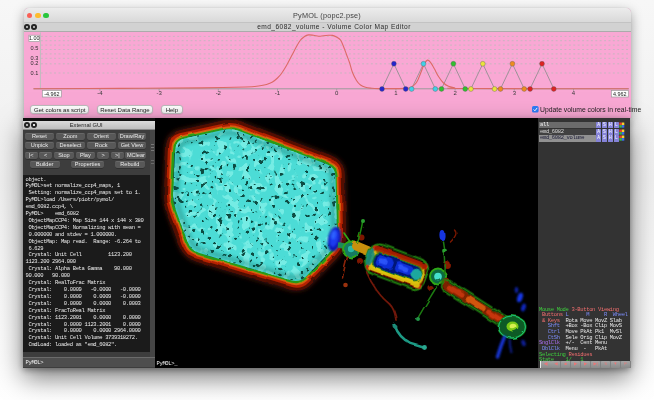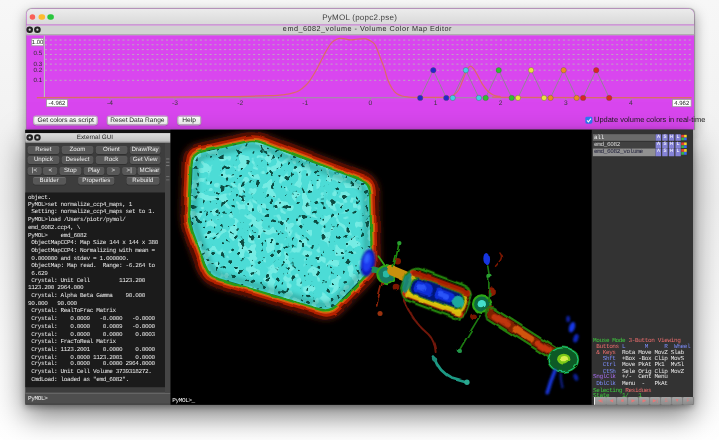--- a/index.html
+++ b/index.html
@@ -1,18 +1,18 @@
 <!DOCTYPE html>
 <html><head><meta charset="utf-8"><style>
 html,body{margin:0;padding:0;}
 body{width:654px;height:400px;overflow:hidden;position:relative;
  font-family:"Liberation Sans",sans-serif;
  background:linear-gradient(180deg,#f7f7f7 0%,#efefef 45%,#f6f6f6 70%,#ffffff 100%);}
 .abs{position:absolute;}
-#win1{left:23.5px;top:8px;width:607px;height:110px;background:#d946ef;filter:blur(0.22px);
+#win1{left:23.5px;top:8px;width:607px;height:110px;background:#f9a8d4;filter:blur(0.22px);
  border-radius:5px 5px 0 0;box-shadow:0 4px 12px rgba(0,0,0,.38),0 0 1px rgba(0,0,0,.3);}
 #tb1{left:0;top:0;width:100%;height:15px;border-radius:5px 5px 0 0;
  background:linear-gradient(#ececec,#d9d9d9);border-bottom:1px solid #c3c3c3;box-sizing:border-box;}
 #tb1 .t{width:100%;text-align:center;font-size:7.3px;color:#3f3f3f;line-height:15.5px;letter-spacing:.2px;}
 .tl{width:5.6px;height:5.6px;border-radius:50%;top:4.7px;}
 #tb2{left:0;top:15px;width:100%;height:8.5px;background:#d2d2d2;border-bottom:1px solid #ababab;box-sizing:border-box;}
 #tb2 .t{width:100%;text-align:center;font-size:6.6px;color:#2a2a2a;line-height:8px;letter-spacing:.45px;padding-left:14px;box-sizing:border-box;}
 .xc{width:5.8px;height:5.8px;border-radius:50%;background:#242424;top:16.4px;}
 .xc i{position:absolute;left:1.9px;top:1.9px;width:2px;height:2px;background:#d8d8d8;border-radius:1px;}
 .btn{position:absolute;background:linear-gradient(#ffffff,#f2f2f2);border:1px solid #bcbcbc;

